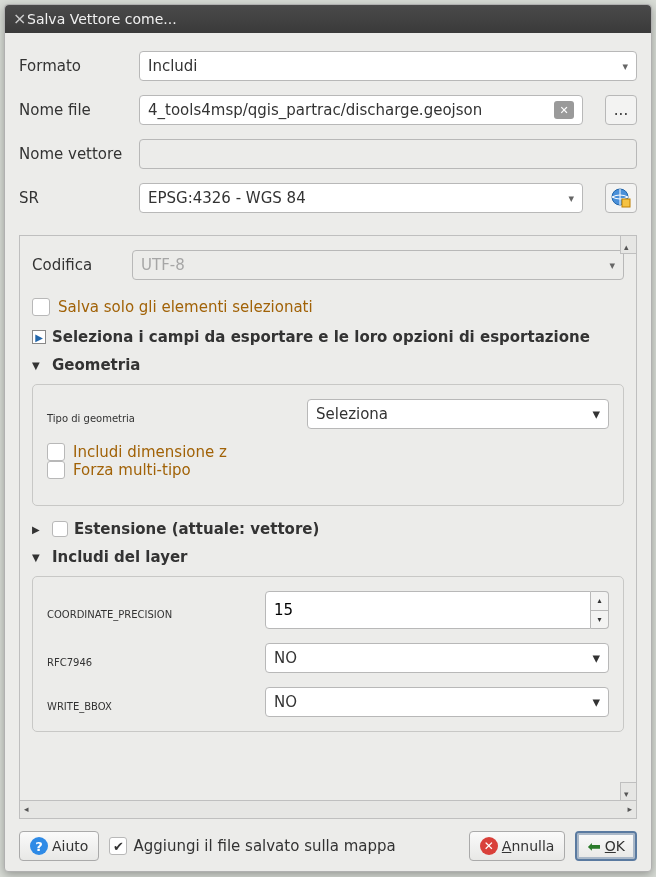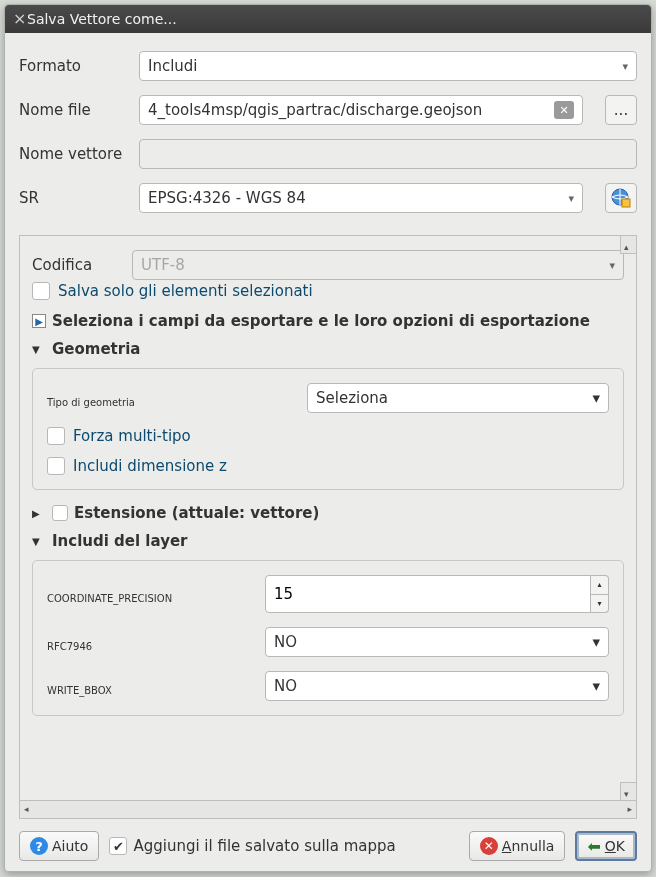--- a/index.html
+++ b/index.html
@@ -21,21 +21,21 @@
 .globe-icon { width: 22px; height: 22px; }
 .scroll-area { flex: 1; border: 1px solid #bfbfbf; background: #ececea; position: relative; margin-top: 8px; margin-bottom: 10px; display: flex; flex-direction: column; }
 .scroll-inner { flex: 1; padding: 14px 12px 6px 12px; overflow: hidden; }
 .scroll-hbar { height: 18px; border-top: 1px solid #bfbfbf; background: #e6e6e4; position: relative; }
 .scroll-hbar::before, .scroll-hbar::after { content: ''; position: absolute; top: 3px; width: 12px; height: 12px; }
 .scroll-vbar-top { position: absolute; right: 0; top: 0; width: 16px; height: 18px; border-left: 1px solid #bfbfbf; border-bottom: 1px solid #bfbfbf; background: #e6e6e4; }
 .scroll-vbar-bot { position: absolute; right: 0; bottom: 18px; width: 16px; height: 18px; border-left: 1px solid #bfbfbf; border-top: 1px solid #bfbfbf; background: #e6e6e4; }
 .tri { font-size: 9px; color: #555; display: inline-block; }
 .check-row { display: flex; align-items: center; gap: 8px; margin-bottom: 12px; }
 .check { width: 18px; height: 18px; border: 1px solid #b8b8b8; border-radius: 3px; background: #fff; display: inline-flex; align-items: center; justify-content: center; font-size: 13px; }
-.check.disabled, .muted { color: #0c4a6e; }
+.check.disabled, .muted { color: #a16207; }
 .section-head { display: flex; align-items: center; gap: 6px; font-weight: bold; font-size: 15px; margin-bottom: 10px; margin-top: 4px; }
 .section-head .exp { font-size: 10px; width: 14px; display: inline-block; }
 .section-head .square { width: 14px; height: 14px; border: 1px solid #888; background: #fff; display: inline-flex; align-items: center; justify-content: center; font-size: 10px; color: #2266aa; }
 .group { border: 1px solid #c8c8c6; border-radius: 5px; padding: 14px 14px; margin-bottom: 14px; background: #ececea; }
 .row2 { display: flex; align-items: center; margin-bottom: 14px; }
 .row2:last-child { margin-bottom: 0; }
 .label2 { width: 260px; font-size: 10px; margin-top: 9px; }
 .label2.wide { width: 218px; }
 .combo2 { flex: 1; height: 30px; background: #fff; border: 1px solid #b8b8b8; border-radius: 4px; padding: 0 8px; display: flex; align-items: center; justify-content: space-between; font-size: 15px; }
 .spinner { display: flex; }
@@ -107,21 +107,21 @@
           </svg>
         </div>
       </div>
     </div>
 
     <div class="scroll-area">
       <div class="scroll-vbar-top"><span class="tri" style="margin-left:3px">▴</span></div>
       <div class="scroll-vbar-bot"><span class="tri" style="margin-left:3px">▾</span></div>
       <div class="scroll-inner">
 
-        <div class="row" style="margin-bottom:2px">
+        <div class="row" style="margin-bottom:18px">
           <div class="label" style="width:100px">Codifica</div>
           <div class="combo" style="background:#ececea;color:#a6a6a6">
             <span>UTF-8</span>
             <span class="arrow">▾</span>
           </div>
         </div>
 
         <div class="check-row">
           <span class="check disabled"></span>
           <span class="muted">Salva solo gli elementi selezionati</span>
@@ -138,27 +138,27 @@
         </div>
 
         <div class="group">
           <div class="row2">
             <div class="label2">Tipo di geometria</div>
             <div class="combo2">
               <span>Seleziona</span>
               <span class="arrow">▾</span>
             </div>
           </div>
+          <div class="check-row" style="margin-bottom:0">
+            <span class="check disabled"></span>
+            <span class="muted">Includi dimensione z</span>
+          </div>
           <div class="check-row">
             <span class="check disabled"></span>
             <span class="muted">Forza multi-tipo</span>
-          </div>
-          <div class="check-row" style="margin-bottom:0">
-            <span class="check disabled"></span>
-            <span class="muted">Includi dimensione z</span>
           </div>
         </div>
 
         <div class="section-head">
           <span class="exp">▶</span>
           <span class="check" style="width:16px;height:16px"></span>
           <span>Estensione (attuale: vettore)</span>
         </div>
 
         <div class="section-head">

